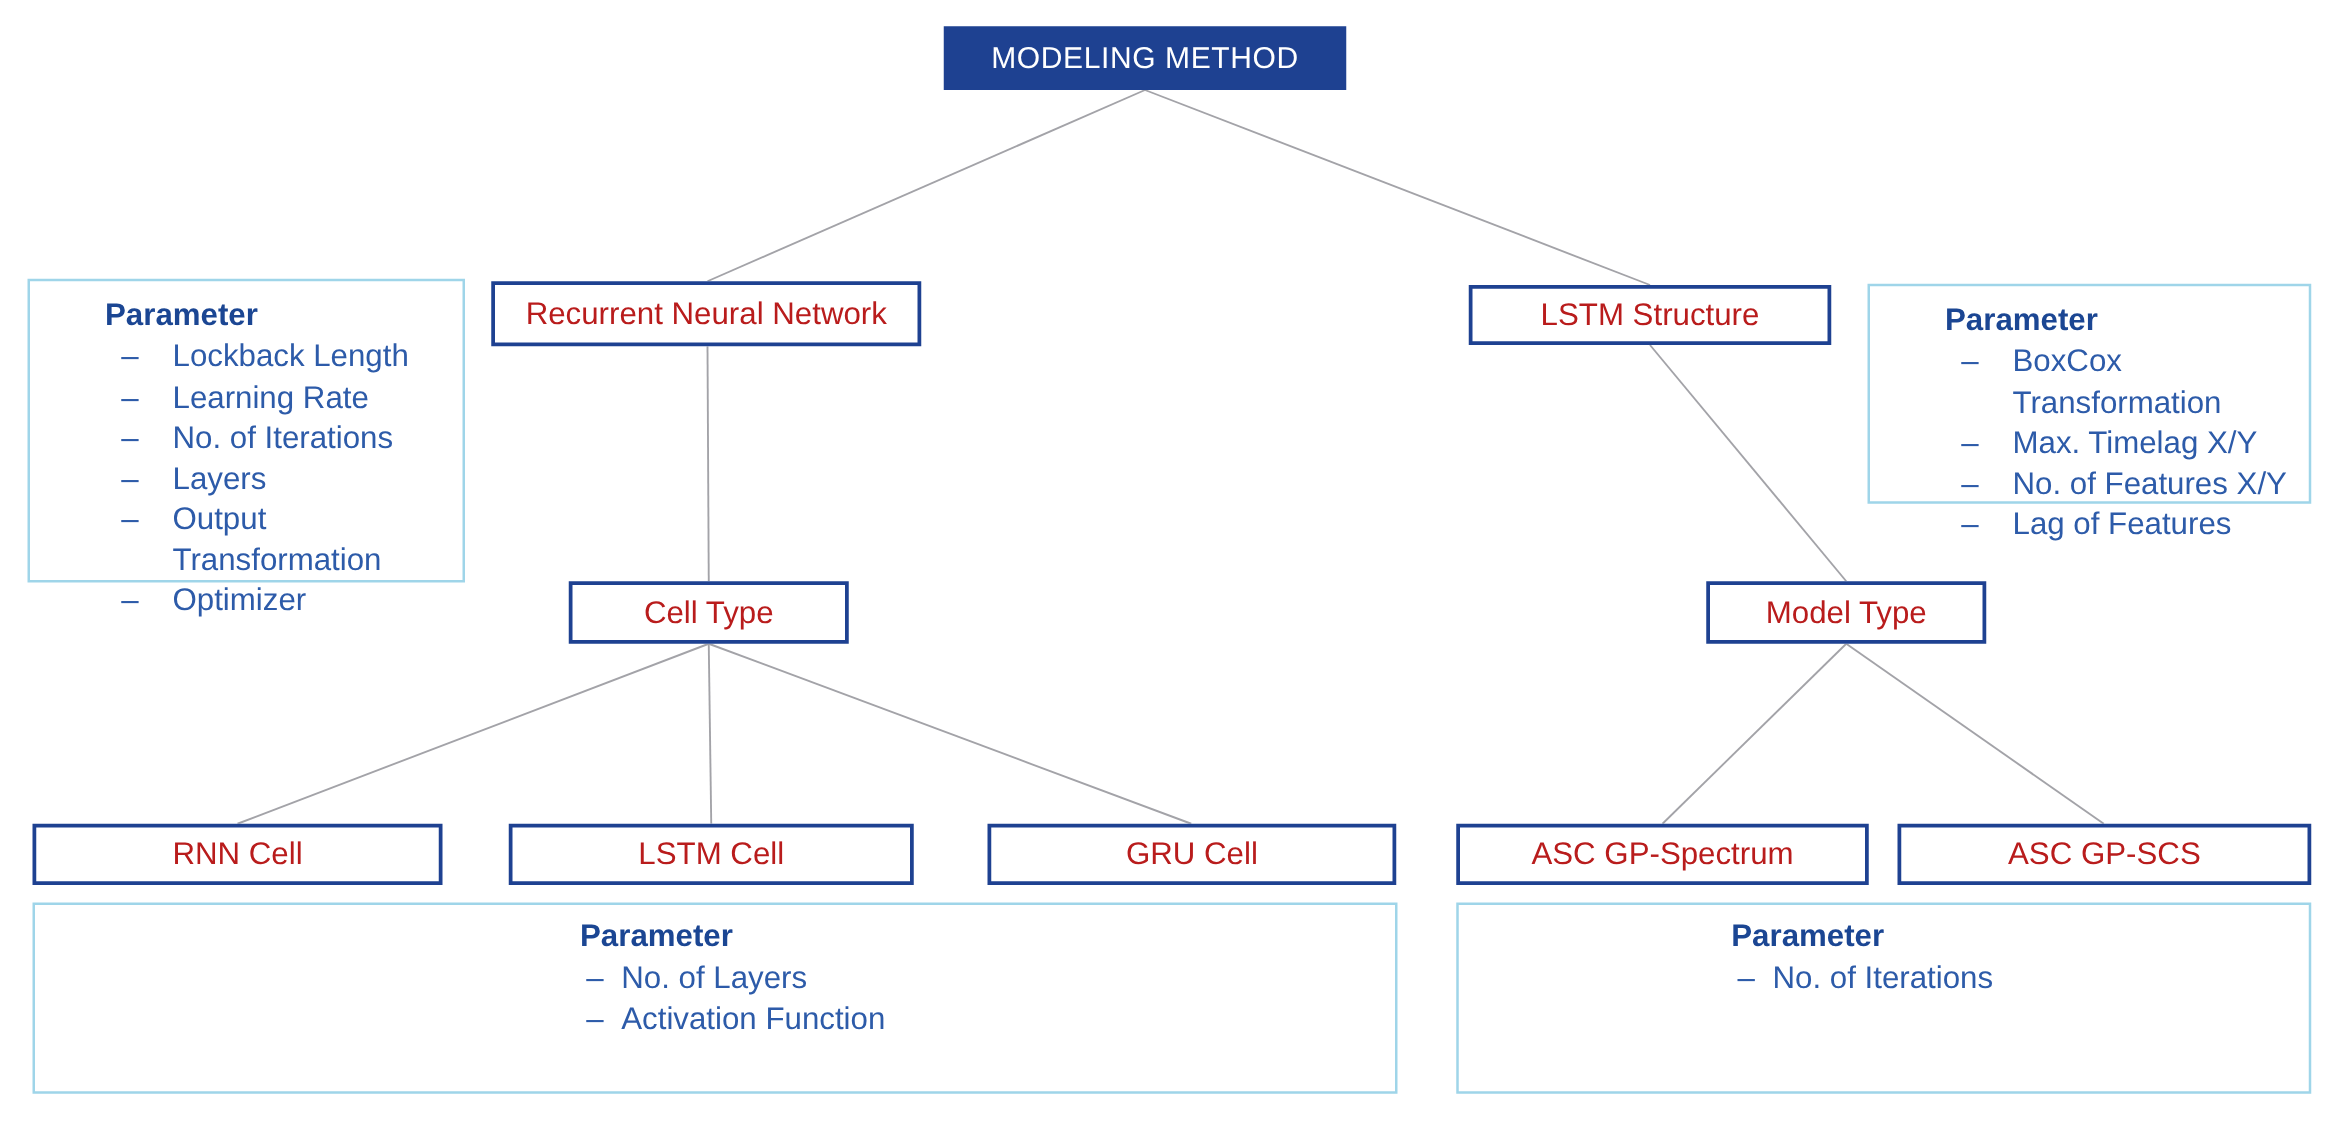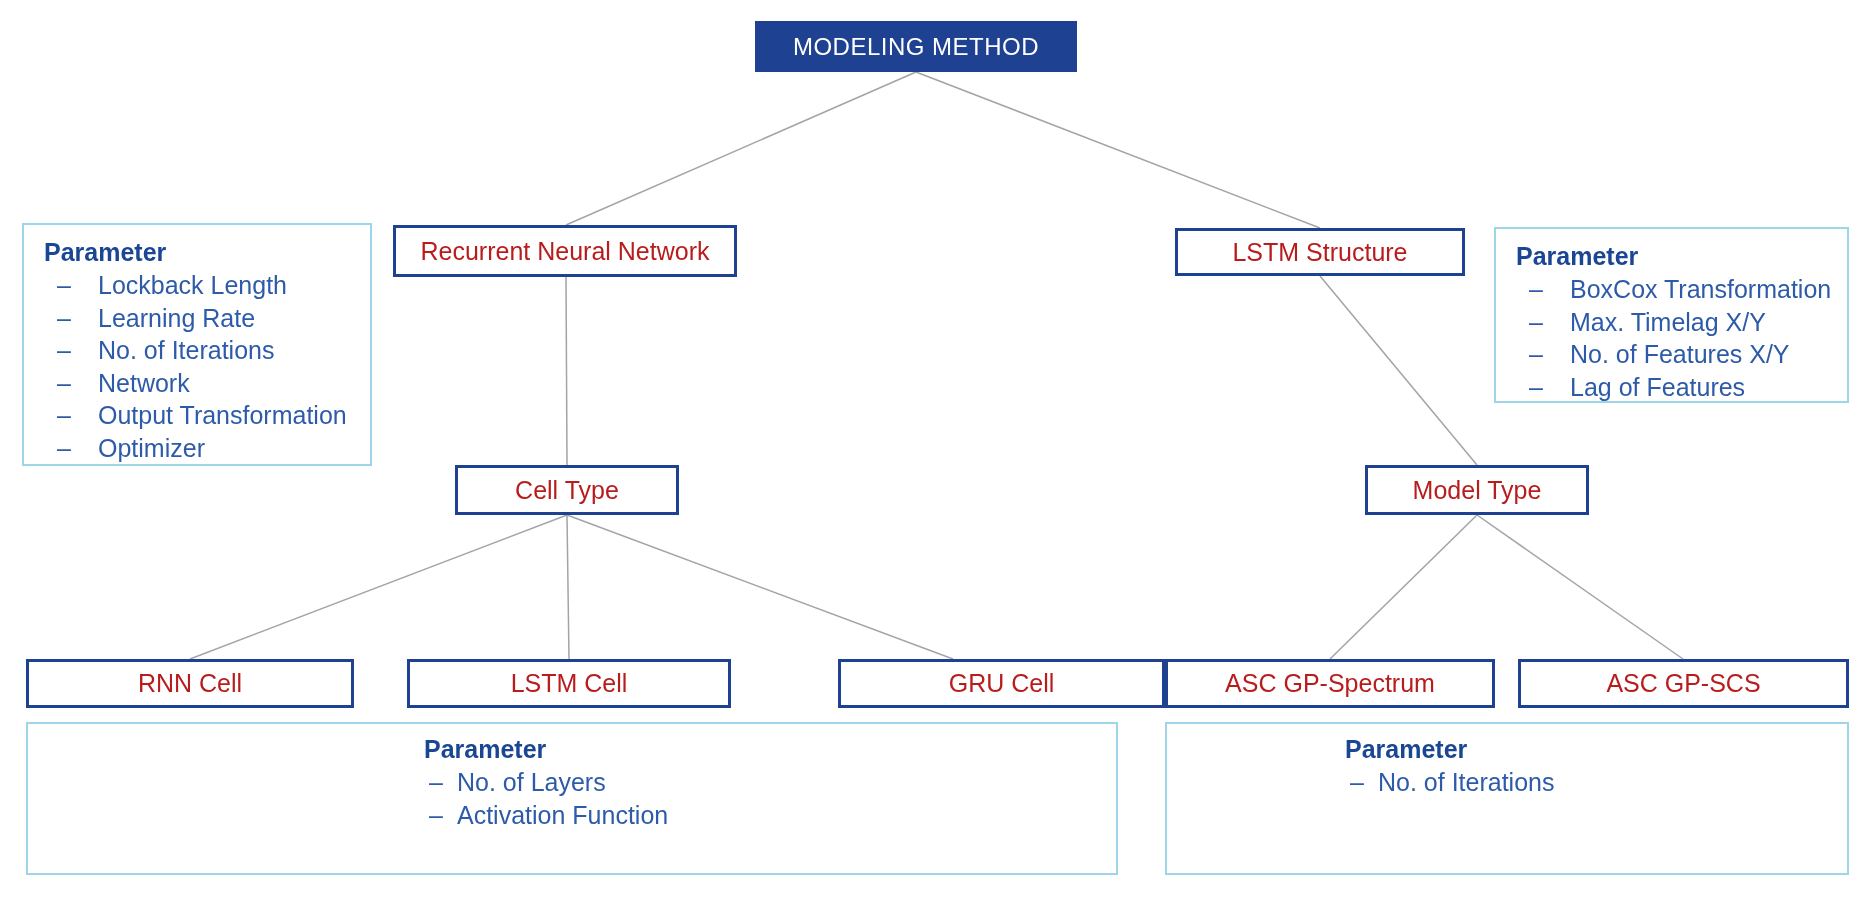--- a/index.html
+++ b/index.html
@@ -35,20 +35,21 @@
     letter-spacing: 0.5px;
   }
 
   .pbox {
     position: absolute;
     box-sizing: border-box;
     border: 2px solid #9fd5e9;
     background: #ffffff;
     color: #2d5ba9;
     font-size: 25px;
+    padding-left: 40px;
   }
   .pbox .inner { padding-top: 10px; }
   .pbox .head { color: #1b4693; font-weight: bold; line-height: 34px; }
   .pbox ul { list-style: none; margin: 0; padding: 0; }
   .pbox li { position: relative; line-height: 32.5px; }
   .pbox li::before { content: "\2013"; position: absolute; }
 
   .pbox-side .inner { padding-left: 20px; }
   .pbox-side li { padding-left: 54px; }
   .pbox-side li::before { left: 13px; }
@@ -58,21 +59,21 @@
   .pbox-bottom li::before { left: 5px; }
 
   
   .n-modeling  { left: 755px;  top: 21px;  width: 322px; height: 51px; }
   .n-rnn       { left: 393px;  top: 225px; width: 344px; height: 52px; }
   .n-narx      { left: 1175px; top: 228px; width: 290px; height: 48px; }
   .n-celltype  { left: 455px;  top: 465px; width: 224px; height: 50px; }
   .n-modeltype { left: 1365px; top: 465px; width: 224px; height: 50px; }
   .n-rnncell   { left: 26px;   top: 659px; width: 328px; height: 49px; }
   .n-lstmcell  { left: 407px;  top: 659px; width: 324px; height: 49px; }
-  .n-grucell   { left: 790px;  top: 659px; width: 327px; height: 49px; margin-left: 48px; }
+  .n-grucell   { left: 790px;  top: 659px; width: 327px; height: 49px; }
   .n-spectrum  { left: 1165px; top: 659px; width: 330px; height: 49px; }
   .n-scs       { left: 1518px; top: 659px; width: 331px; height: 49px; }
 
   
   .p-rnn   { left: 22px;   top: 223px; width: 350px; height: 243px; }
   .p-narx  { left: 1494px; top: 227px; width: 355px; height: 176px; }
   .p-cell  { left: 26px;   top: 722px; width: 1092px; height: 153px; }
   .p-asc   { left: 1165px; top: 722px; width: 684px;  height: 153px; }
   .p-cell .inner { margin-left: 396px; }
   .p-asc  .inner { margin-left: 178px; }
@@ -114,21 +115,21 @@
 
   <div class="node n-scs">ASC GP-SCS</div>
 
   <div class="pbox pbox-side p-rnn">
     <div class="inner">
       <div class="head">Parameter</div>
       <ul>
         <li>Lockback Length</li>
         <li>Learning Rate</li>
         <li>No. of Iterations</li>
-        <li>Network</li>
+        <li>Layers</li>
         <li>Output Transformation</li>
         <li>Optimizer</li>
       </ul>
     </div>
   </div>
 
   <div class="pbox pbox-side p-narx">
     <div class="inner">
       <div class="head">Parameter</div>
       <ul>

